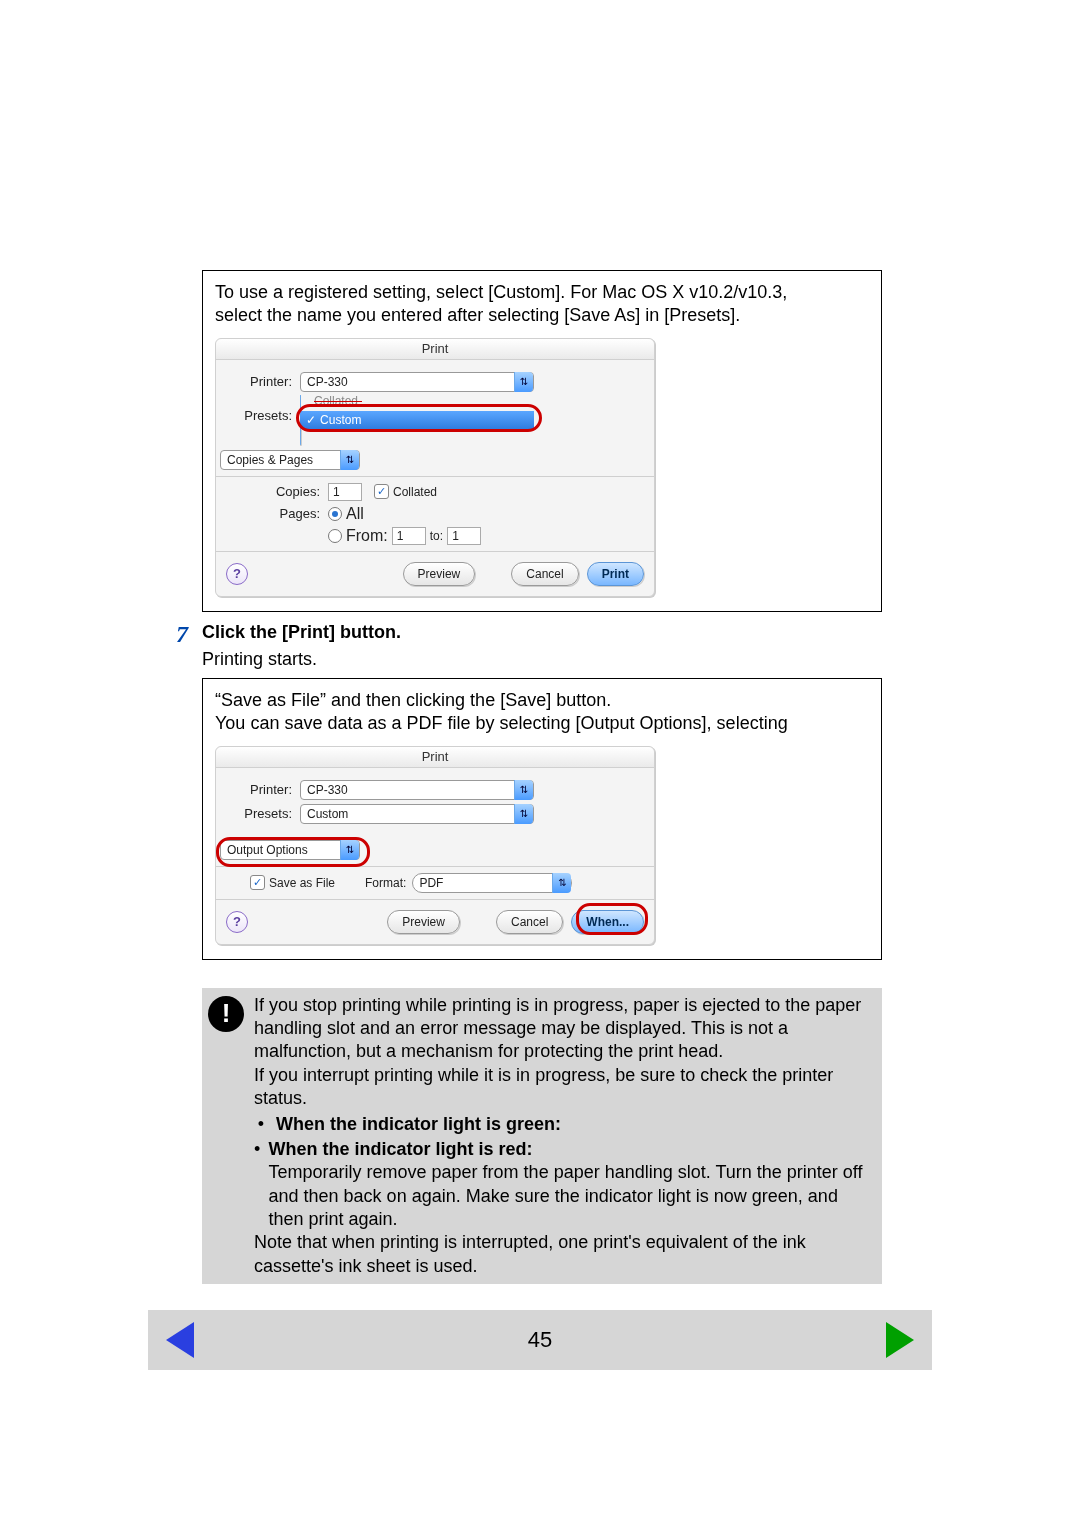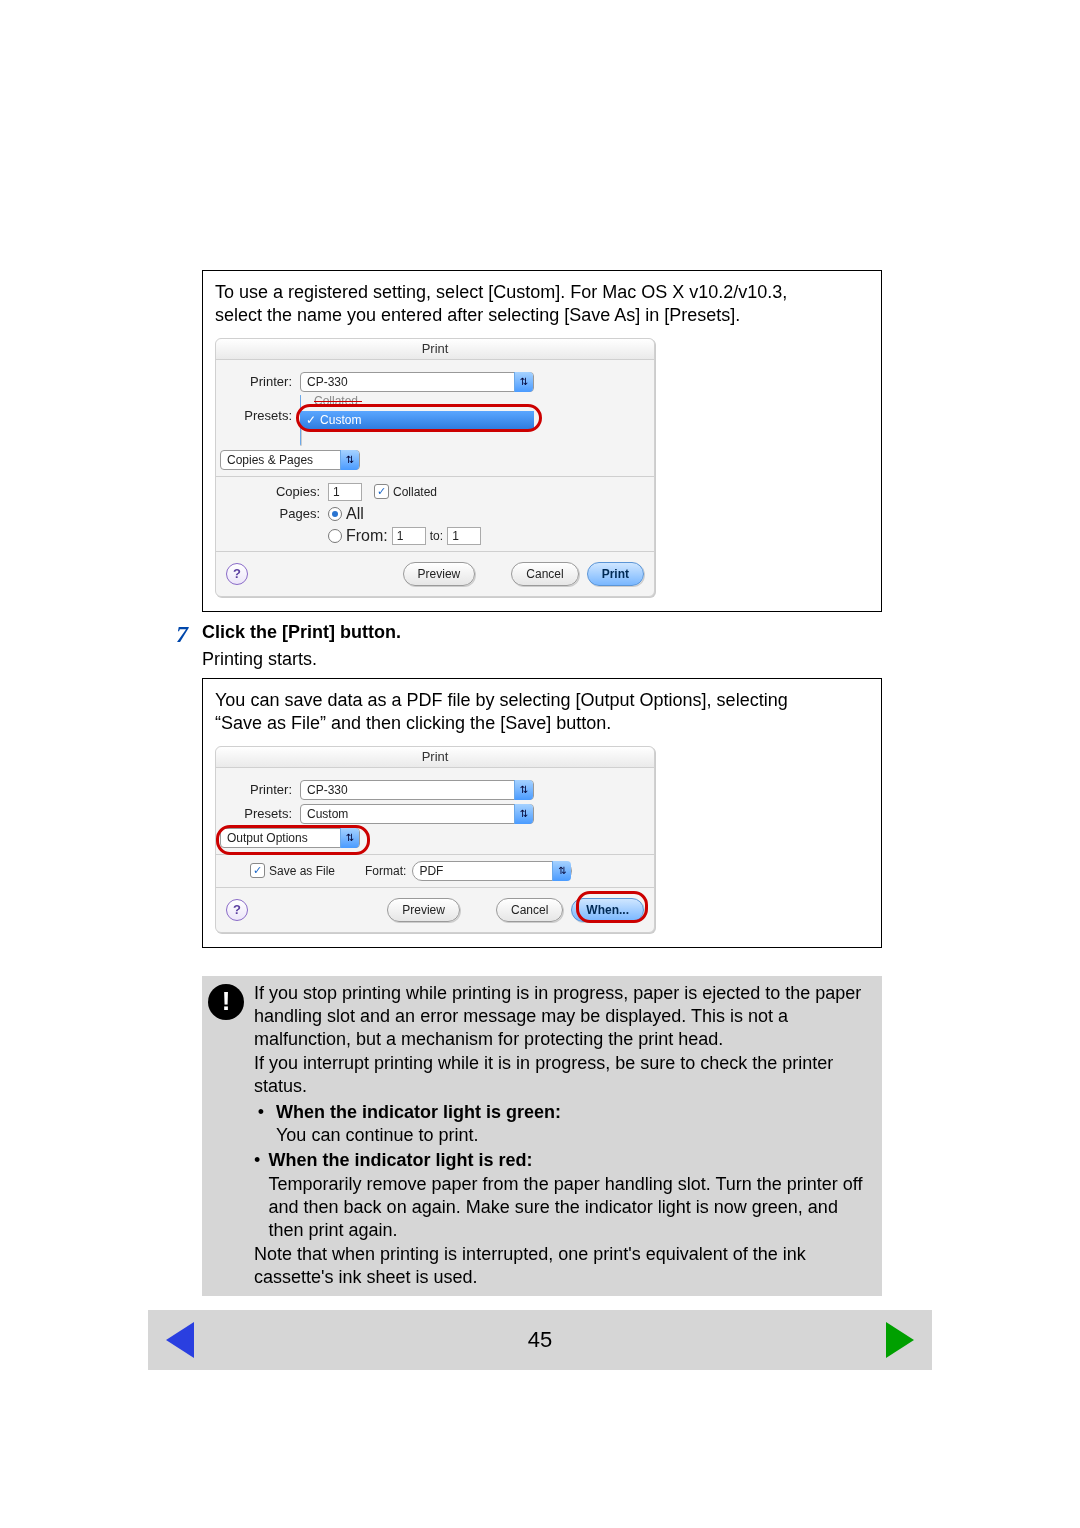--- a/index.html
+++ b/index.html
@@ -255,41 +255,41 @@
 
     <div class="step">
       <div class="step-num" style="margin-left:-34px;">7</div>
       <div>
         <div class="step-title">Click the [Print] button.</div>
         <div style="margin-top:6px;">Printing starts.</div>
       </div>
     </div>
 
     <div class="box" style="margin-top:8px;">
+      <div class="intro-line">“Save as File” and then clicking the [Save] button.</div>
       <div class="intro-line">You can save data as a PDF file by selecting [Output Options], selecting</div>
-      <div class="intro-line">“Save as File” and then clicking the [Save] button.</div>
 
       <div class="dialog" style="position:relative;">
         <div class="titlebar">Print</div>
         <div class="body" style="position:relative;">
           <div class="row">
             <span class="lbl">Printer:</span>
             <span class="aqua-select" style="min-width:234px;">
               <span class="txt">CP-330</span>
               <span class="arrowbox">⇅</span>
             </span>
           </div>
           <div class="row">
             <span class="lbl">Presets:</span>
             <span class="aqua-select" style="min-width:234px;">
               <span class="txt">Custom</span>
               <span class="arrowbox">⇅</span>
             </span>
           </div>
-          <div class="row" style="position:relative; margin-top:4px;">
+          <div class="row" style="position:relative; margin-top:16px;">
             <span class="aqua-select small" style="min-width:140px;margin-left:-6px;">
               <span class="txt">Output Options</span>
               <span class="arrowbox">⇅</span>
             </span>
             <span class="redring" style="left:-10px;top:-3px;width:148px;height:24px;"></span>
           </div>
           <div class="sep"></div>
           <div class="row">
             <span style="width:24px;"></span>
             <span class="check">
@@ -320,21 +320,20 @@
     <div class="graybar-outer">
       <div class="graybar">
         <div class="info-icon">!</div>
         <div class="info-text">
           <div>If you stop printing while printing is in progress, paper is ejected to the paper handling slot and an error message may be displayed. This is not a malfunction, but a mechanism for protecting the print head.</div>
           <div>If you interrupt printing while it is in progress, be sure to check the printer status.</div>
           <div class="bullet">
             <div class="dot">•</div>
             <div>
               <span class="bt">When the indicator light is green:</span>
-              <div class="sub" style="margin-left:0;">You can continue to print.</div>
             </div>
           </div>
           <div class="bullet">
             <div class="dot">•</div>
             <div>
               <span class="bt">When the indicator light is red:</span>
               <div>Temporarily remove paper from the paper handling slot. Turn the printer off and then back on again. Make sure the indicator light is now green, and then print again.</div>
             </div>
           </div>
           <div>Note that when printing is interrupted, one print's equivalent of the ink cassette's ink sheet is used.</div>

